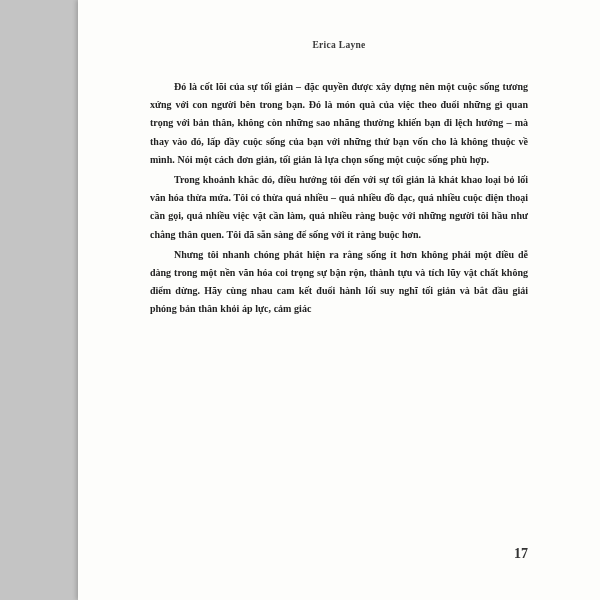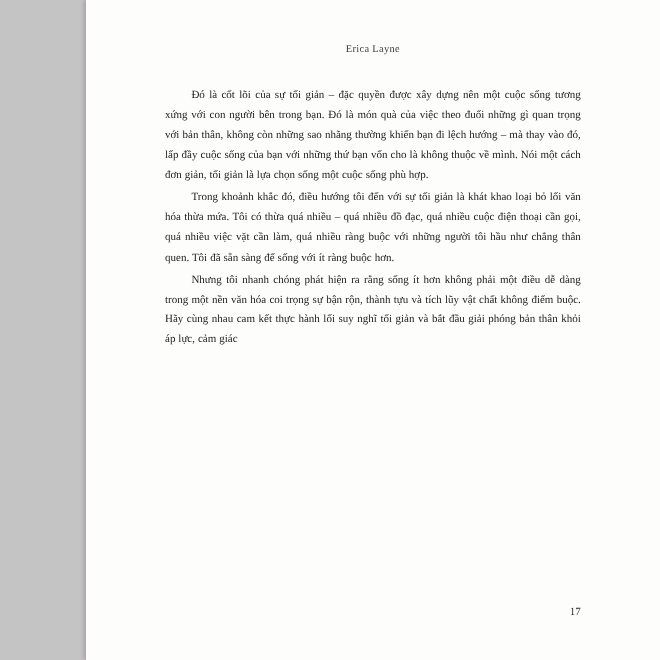--- a/index.html
+++ b/index.html
@@ -12,21 +12,22 @@
     background: #c9c9c9;
     font-family: "Liberation Serif", serif;
     overflow: hidden;
   }
   .page-wrap {
     position: absolute;
     left: 0;
     top: 0;
     width: 600px;
     height: 600px;
-    background: #a21caf;
+    background: #0c4a6e;
+    font-weight: bold;
   }
   .left-gutter {
     position: absolute;
     left: 0;
     top: 0;
     width: 78px;
     height: 600px;
     background: #c4c4c4;
   }
   .page {
@@ -65,34 +66,34 @@
     font-family: "Liberation Serif", serif;
     word-spacing: 0.2px;
   }
   .body-text p.first {
     text-indent: 24px;
   }
   .folio {
     position: absolute;
     right: 72px;
     bottom: 38px;
-    font-size: 10px;
+    font-size: 14px;
     color: #333;
     font-family: "Liberation Serif", serif;
   }
 </style>
 </head>
 <body>
 
 <div class="page-wrap">
   <div class="left-gutter"></div>
   <div class="page">
     <div class="page-inner">
       <div class="running-head">Erica Layne</div>
       <div class="body-text">
         <p class="first">Đó là cốt lõi của sự tối giản – đặc quyền được xây dựng nên một cuộc sống tương xứng với con người bên trong bạn. Đó là món quà của việc theo đuổi những gì quan trọng với bản thân, không còn những sao nhãng thường khiến bạn đi lệch hướng – mà thay vào đó, lấp đầy cuộc sống của bạn với những thứ bạn vốn cho là không thuộc về mình. Nói một cách đơn giản, tối giản là lựa chọn sống một cuộc sống phù hợp.</p>
         <p>Trong khoảnh khắc đó, điều hướng tôi đến với sự tối giản là khát khao loại bỏ lối văn hóa thừa mứa. Tôi có thừa quá nhiều – quá nhiều đồ đạc, quá nhiều cuộc điện thoại cần gọi, quá nhiều việc vặt cần làm, quá nhiều ràng buộc với những người tôi hầu như chẳng thân quen. Tôi đã sẵn sàng để sống với ít ràng buộc hơn.</p>
-        <p>Nhưng tôi nhanh chóng phát hiện ra rằng sống ít hơn không phải một điều dễ dàng trong một nền văn hóa coi trọng sự bận rộn, thành tựu và tích lũy vật chất không điểm buộc. Hãy cùng nhau cam kết thực hành lối suy nghĩ tối giản và bắt đầu giải phóng bản thân khỏi áp lực, cảm giác</p>
+        <p>Nhưng tôi nhanh chóng phát hiện ra rằng sống ít hơn không phải một điều dễ dàng trong một nền văn hóa coi trọng sự bận rộn, thành tựu và tích lũy vật chất không điểm dừng. Hãy cùng nhau cam kết đuổi hành lối suy nghĩ tối giản và bắt đầu giải phóng bản thân khỏi áp lực, cảm giác</p>
       </div>
     </div>
     <div class="folio">17</div>
   </div>
 </div>
 
 </body></html>

